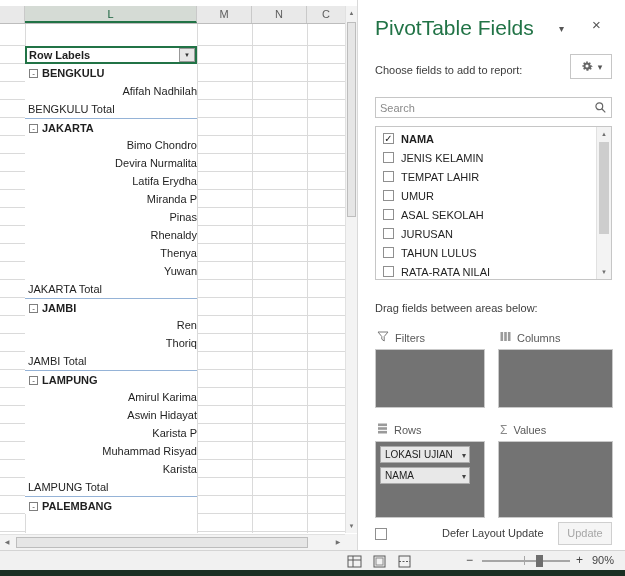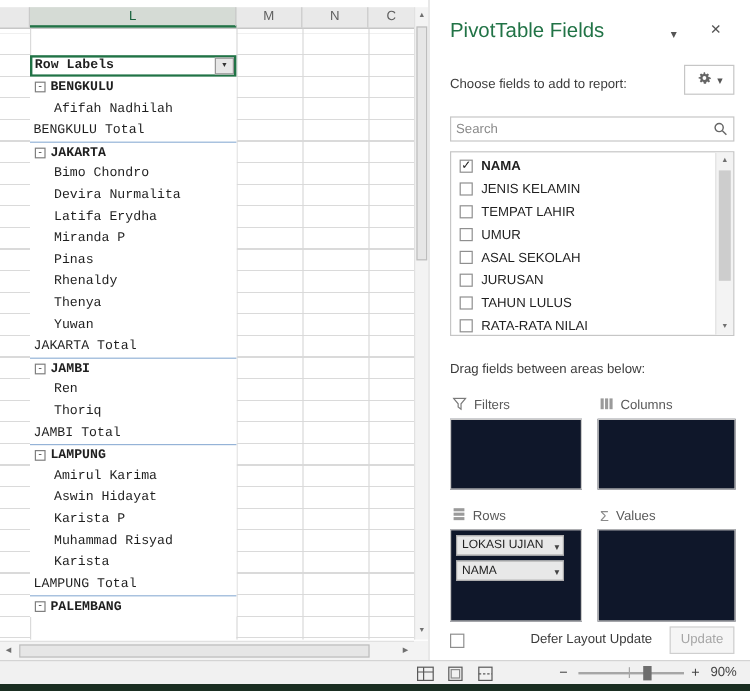--- a/index.html
+++ b/index.html
@@ -15,44 +15,44 @@
   .col-M { width:55px; } .col-N { width:55px; }
   .col-O { width:38px; border-right:none; }
 
   .hgrid { position:absolute; top:28px; height:504px;
     background:repeating-linear-gradient(to bottom, transparent 0 17px, #dadada 17px 18px); }
   .left-strip { left:0; width:25px; }
   .right-strip { left:197px; width:148px; }
   .vline { position:absolute; top:24px; height:509px; width:1px; background:#dadada; }
   .v1{left:25px}.v2{left:197px}.v3{left:252px}.v4{left:307px}
 
-  .pivot { position:absolute; left:25px; top:46px; width:172px; background:#fff;font-family:Liberation Mono, monospace; }
+  .pivot { position:absolute; left:25px; top:46px; width:172px; background:#fff; }
   .prow { height:18px; line-height:18px; font-size:11px; position:relative; background:#fff; white-space:nowrap; }
   .prow.header { font-weight:700; border:2px solid #217346; line-height:14px; padding-left:2px; }
   .prow.group { font-weight:700; padding-left:4px; border-top:1px solid #95b3d7; }
   .prow.group.first { border-top:none; }
-  .prow.item { padding-left:20px; }
+  .prow.item { padding-left:20px;text-align:right; }
   .prow.total { padding-left:3px; }
   .collapse-box { display:inline-block; width:9px; height:9px; border:1px solid #7f7f7f; font-size:8px; line-height:7px; text-align:center; vertical-align:1px; margin-right:4px; color:#333; background:#fff; font-weight:400; }
   .filter-btn { position:absolute; right:0; top:0; width:16px; height:14px; background:#e7e7e7; border:1px solid #989898; font-size:6px; line-height:12px; text-align:center; color:#333; font-weight:400; }
 
   
   .vscroll { position:absolute; left:345px; top:6px; width:12px; height:527px; background:#f3f3f3; border-left:1px solid #e1e1e1; }
   .vs-btn { position:absolute; left:0; width:100%; height:14px; font-size:6px; line-height:14px; text-align:center; color:#707070; }
   .vs-up { top:0; } .vs-down { bottom:0; }
   .vs-thumb { position:absolute; top:16px; left:1px; width:9px; height:195px; background:#e6e6e6; border:1px solid #bdbdbd; }
   .hscroll { position:absolute; left:0; top:534px; width:345px; height:16px; background:#f3f3f3; border-top:1px solid #e1e1e1; }
   .hs-btn { position:absolute; top:0; height:100%; width:14px; font-size:6px; line-height:15px; text-align:center; color:#707070; }
   .hs-left { left:0; } .hs-right { right:0; }
   .hs-thumb { position:absolute; left:16px; top:2px; width:292px; height:11px; background:#e6e6e6; border:1px solid #bdbdbd; }
   .scroll-corner { position:absolute; left:345px; top:534px; width:12px; height:16px; background:#f3f3f3; }
 
   
   .panel { position:absolute; left:357px; top:0; width:268px; height:550px; background:#fff; border-left:1px solid #d9d9d9; }
-  .p-title { position:absolute; left:17px; top:16px; font-size:17px; color:#217346; }
+  .p-title { position:absolute; left:17px; top:16px; font-size:21px; color:#217346; }
   .p-title-caret { position:absolute; left:201px; top:23px; font-size:10px; color:#555; }
   .p-close { position:absolute; left:234px; top:16px; font-size:15px; color:#555; }
   .p-choose { position:absolute; left:17px; top:64px; font-size:11px; color:#3c3c3c; }
   .gear-btn { position:absolute; right:13px; top:54px; width:42px; height:25px; border:1px solid #c6c6c6; background:#fff; display:flex; align-items:center; justify-content:center; gap:4px; }
   .gear-caret { font-size:9px; color:#555; }
   .search-box { position:absolute; left:17px; right:13px; top:97px; height:21px; border:1px solid #c6c6c6; background:#fff; }
   .search-input { position:absolute; left:4px; top:1px; right:22px; height:17px; border:none; outline:none; font-size:11px; font-family:inherit; color:#333; background:transparent; }
   .search-input::placeholder { color:#8a8a8a; }
   .search-icon { position:absolute; right:4px; top:3px; }
   .field-list { position:absolute; left:17px; right:13px; top:126px; height:154px; border:1px solid #c6c6c6; background:#fff; overflow:hidden; }
@@ -63,21 +63,21 @@
   .field-item.checked .field-label { font-weight:700; }
   .list-scroll { position:absolute; right:0; top:0; bottom:0; width:15px; background:#f3f3f3; border-left:1px solid #e1e1e1; }
   .ls-btn { position:absolute; left:0; width:100%; height:14px; font-size:6px; line-height:14px; text-align:center; color:#707070; }
   .ls-up { top:0; } .ls-down { bottom:0; }
   .ls-thumb { position:absolute; top:15px; left:2px; width:10px; height:92px; background:#cdcdcd; }
   .p-drag { position:absolute; left:17px; top:302px; font-size:11px; color:#3c3c3c; }
   .area-head { position:absolute; display:flex; align-items:center; gap:6px; font-size:11px; color:#595959; }
   .ah-filters { left:19px; top:331px;justify-content:space-between; } .ah-columns { left:142px; top:331px; }
   .ah-rows { left:19px; top:423px; } .ah-values { left:142px; top:423px; }
   .sigma { font-size:12px; color:#8a8a8a; }
-  .area-box { position:absolute; border:1px solid #c9c9c9; background:#0f172a; }
+  .area-box { position:absolute; border:1px solid #c9c9c9; background:#737373; }
   .box-filters { left:17px; top:349px; width:110px; height:59px; }
   .box-columns { left:140px; top:349px; width:115px; height:59px; }
   .box-rows { left:17px; top:441px; width:110px; height:77px; }
   .box-values { left:140px; top:441px; width:115px; height:77px; }
   .chip { position:relative; margin:4px 0 0 4px; width:90px; height:17px; background:#e8e8e8; border:1px solid #ababab; font-size:10px; line-height:15px; padding-left:4px; color:#222; white-space:nowrap; }
   .chip-arrow { position:absolute; right:3px; top:1px; font-size:8px; color:#444; }
   .defer-cbx { position:absolute; left:17px; top:528px; width:12px; height:12px; border:1px solid #8f8f8f; background:#fff; }
   .defer-label { position:absolute; left:36px; top:527px; font-size:11px; color:#3c3c3c;padding-left:48px; }
   .update-btn { position:absolute; right:13px; top:522px; width:54px; height:23px; border:1px solid #cfcfcf; background:#f5f5f5; color:#a6a6a6; font-size:11px; text-align:center; line-height:21px; }
 

